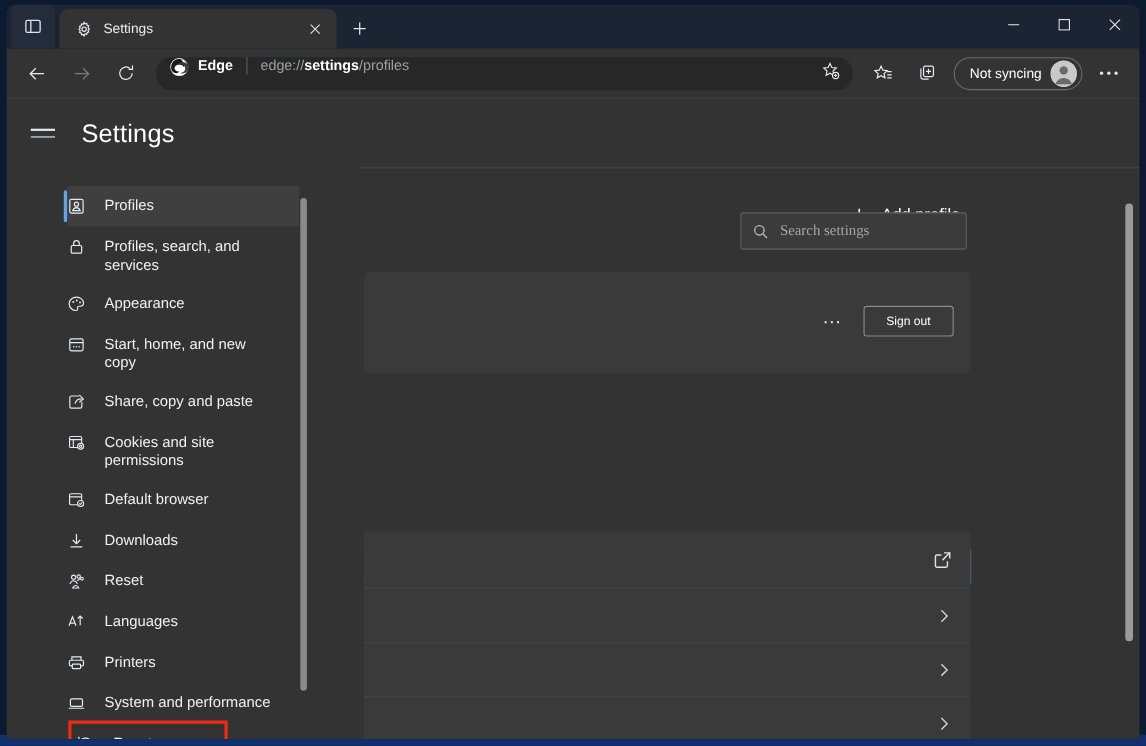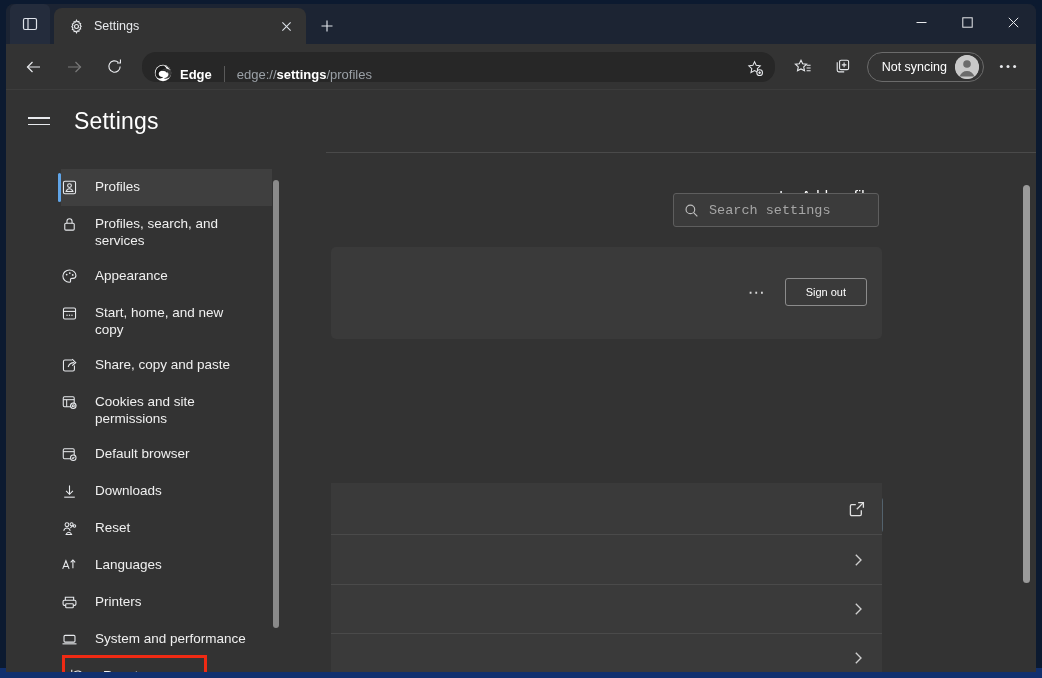--- a/index.html
+++ b/index.html
@@ -72,21 +72,21 @@
     display: flex; align-items: center; padding: 0 8px;
     border-bottom: 1px solid #3c3c3c;
   }
   .tb-btn {
     width: 32px; height: 32px; border-radius: 4px; margin: 0 4px;
     display: flex; align-items: center; justify-content: center; flex: 0 0 auto;
   }
   .tb-btn.disabled svg { stroke: #7a7a7a; }
   .omnibox {
     flex: 1; height: 30px; background: #272727; border-radius: 14px;
-    display: flex; align-items: flex-end; padding: 0 6px 0 12px; margin: 16px 8px;
+    display: flex; align-items: flex-start; padding: 0 6px 0 12px; margin: 16px 8px;
     gap: 8px; position: relative;
   }
   .edge-logo { width: 18px; height: 18px; flex: 0 0 18px; }
   .omnibox-brand { color: #ffffff; font-size: 13px; font-weight: bold; }
   .omnibox-sep { width: 1px; height: 16px; background: #5a5a5a; margin: 0 4px; }
   .omnibox-url { flex: 1; font-size: 13px; color: #9aa0a6; white-space: nowrap; }
   .omnibox-url b { color: #ffffff; font-weight: bold; }
   .omnibox-fav { width: 26px; height: 26px; display:flex; align-items:center; justify-content:center;border-radius:4px;}
   .profile-pill {
     display: flex; align-items: center; gap: 8px;
@@ -111,21 +111,21 @@
   .hamburger i { display:block; height:1.6px; background:#e8eaed; }
   .settings-title { color: #ffffff; font-size: 23px; margin-left: 24px; letter-spacing:.2px; }
   .search-wrap {
     position: absolute; left: 667px; top: 103px; width: 206px; height: 34px;
     background: #3b3b3b; border: 1px solid #5e5e5e; border-radius: 3px;
     display: flex; align-items: center; padding: 0 10px; gap: 10px;
     z-index: 6;
   }
   .search-input {
     flex: 1; background: transparent; border: 0; outline: 0;
-    color: #d8d8d8; font-size: 13.5px; font-family: Liberation Mono, monospace;
+    color: #d8d8d8; font-size: 13.5px; font-family: Liberation Serif, serif;
   }
   .search-input::placeholder { color: #a6a6a6; }
 
   
   .sidebar {
     position: absolute; left: 0; top: 62px; width: 320px; bottom: 0;
     background: #333333; z-index: 5; overflow: hidden;
   }
   .nav { position: absolute; left: 0; top: 0; width: 100%; }
   .nav-item {

